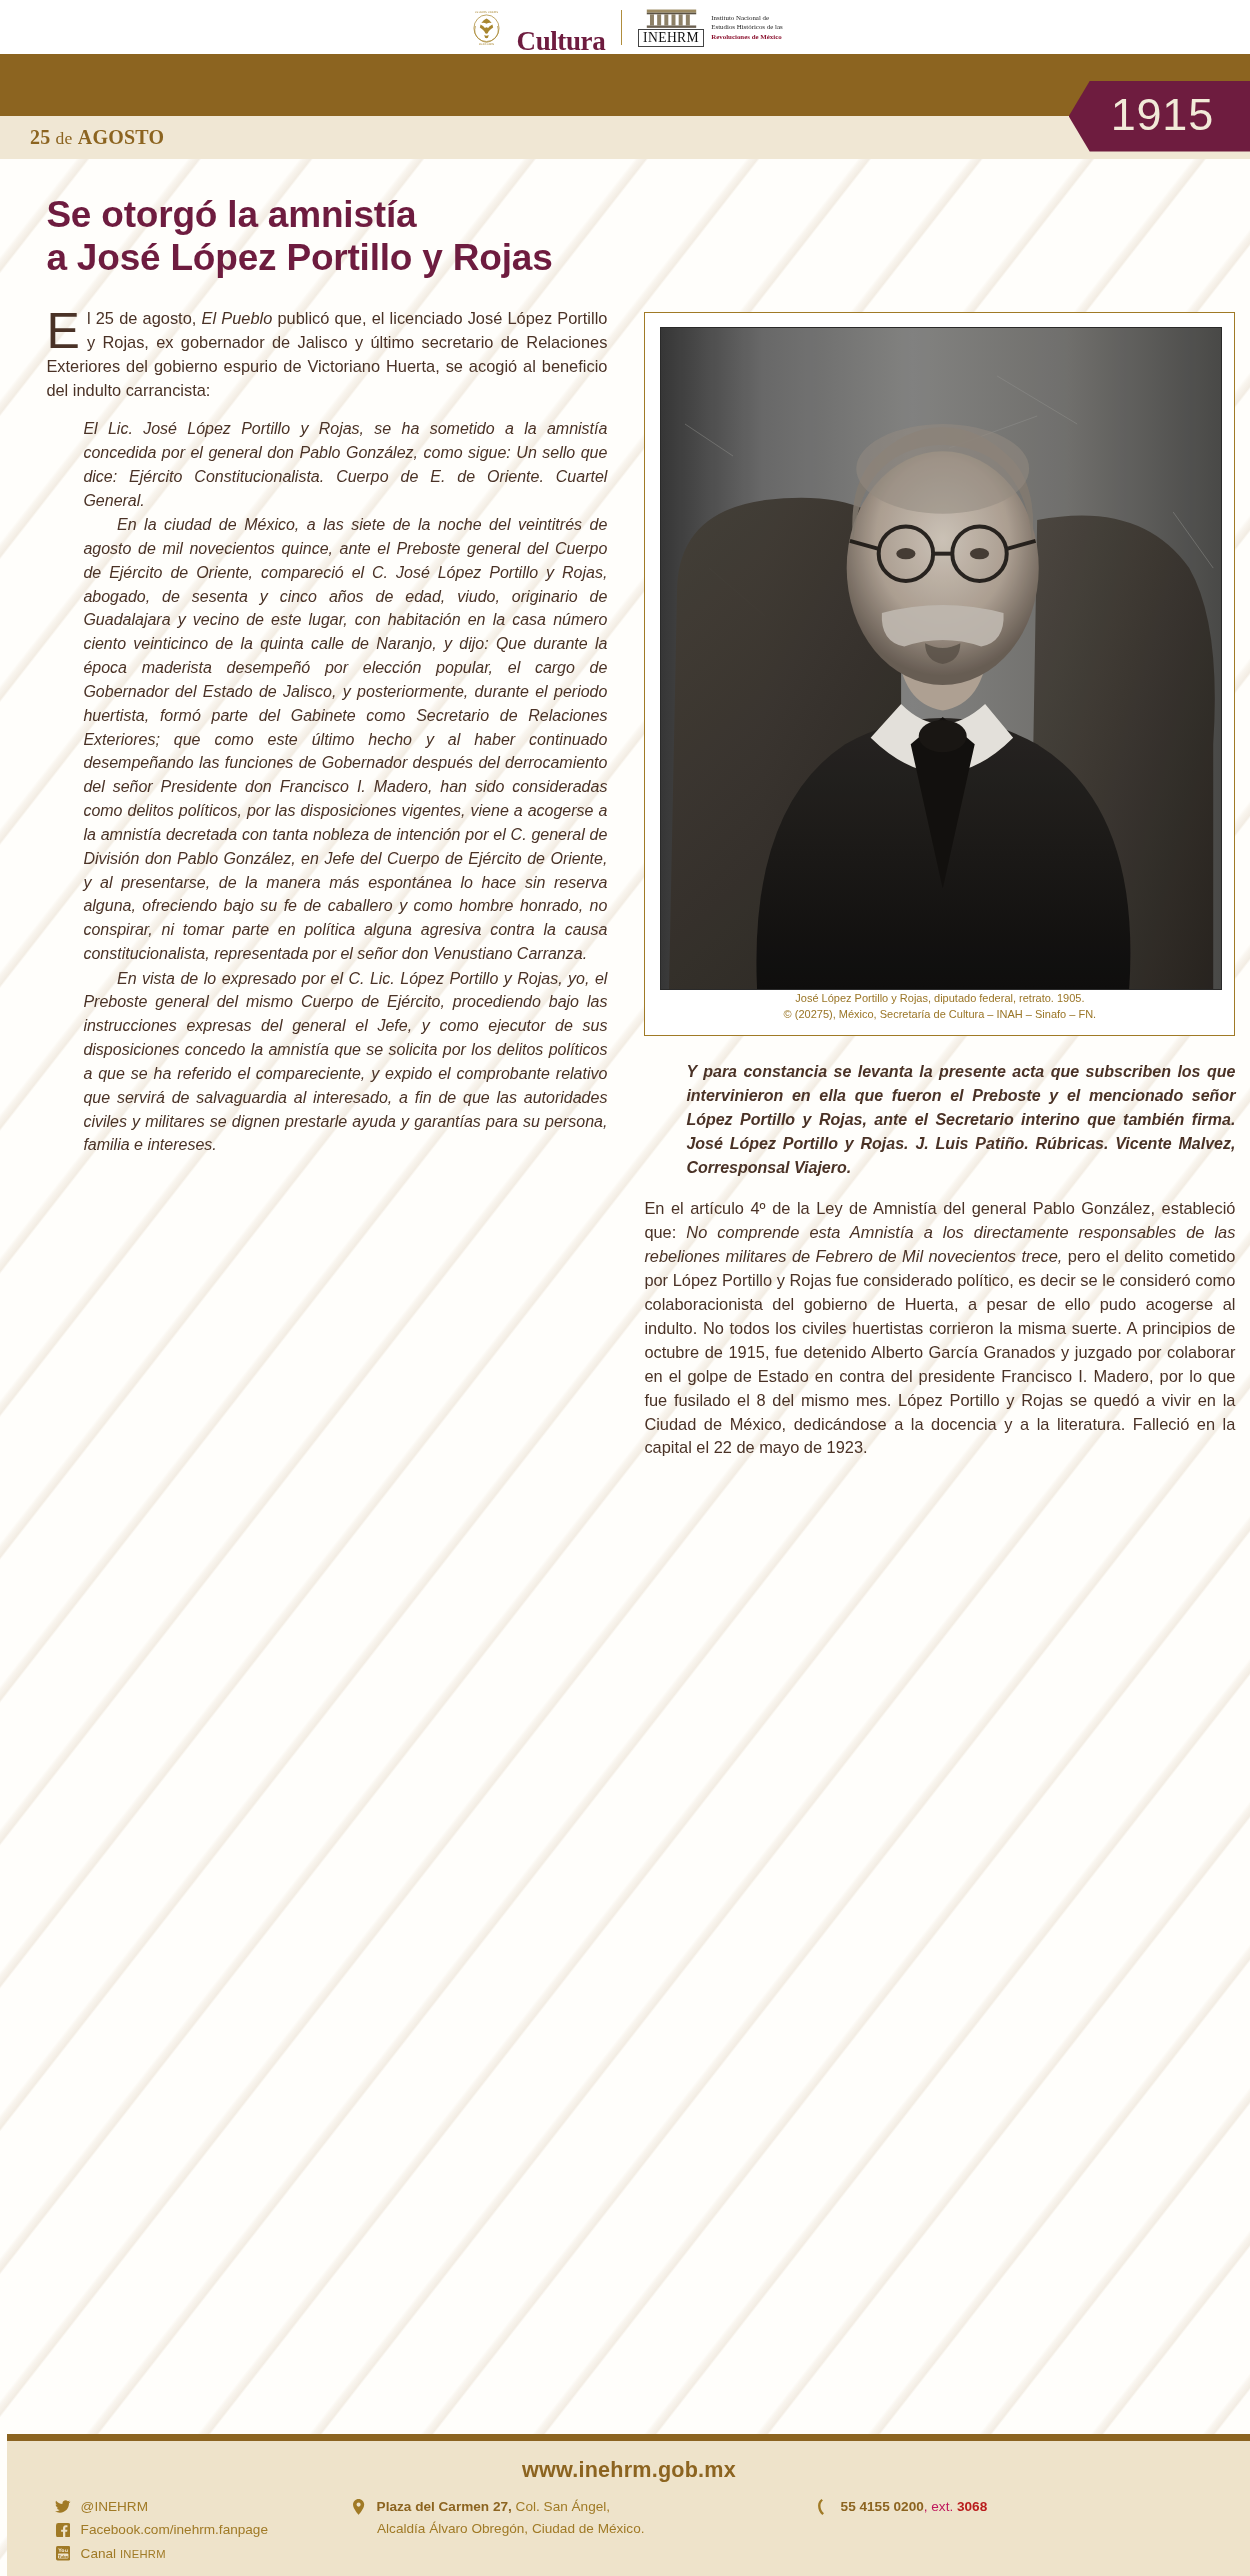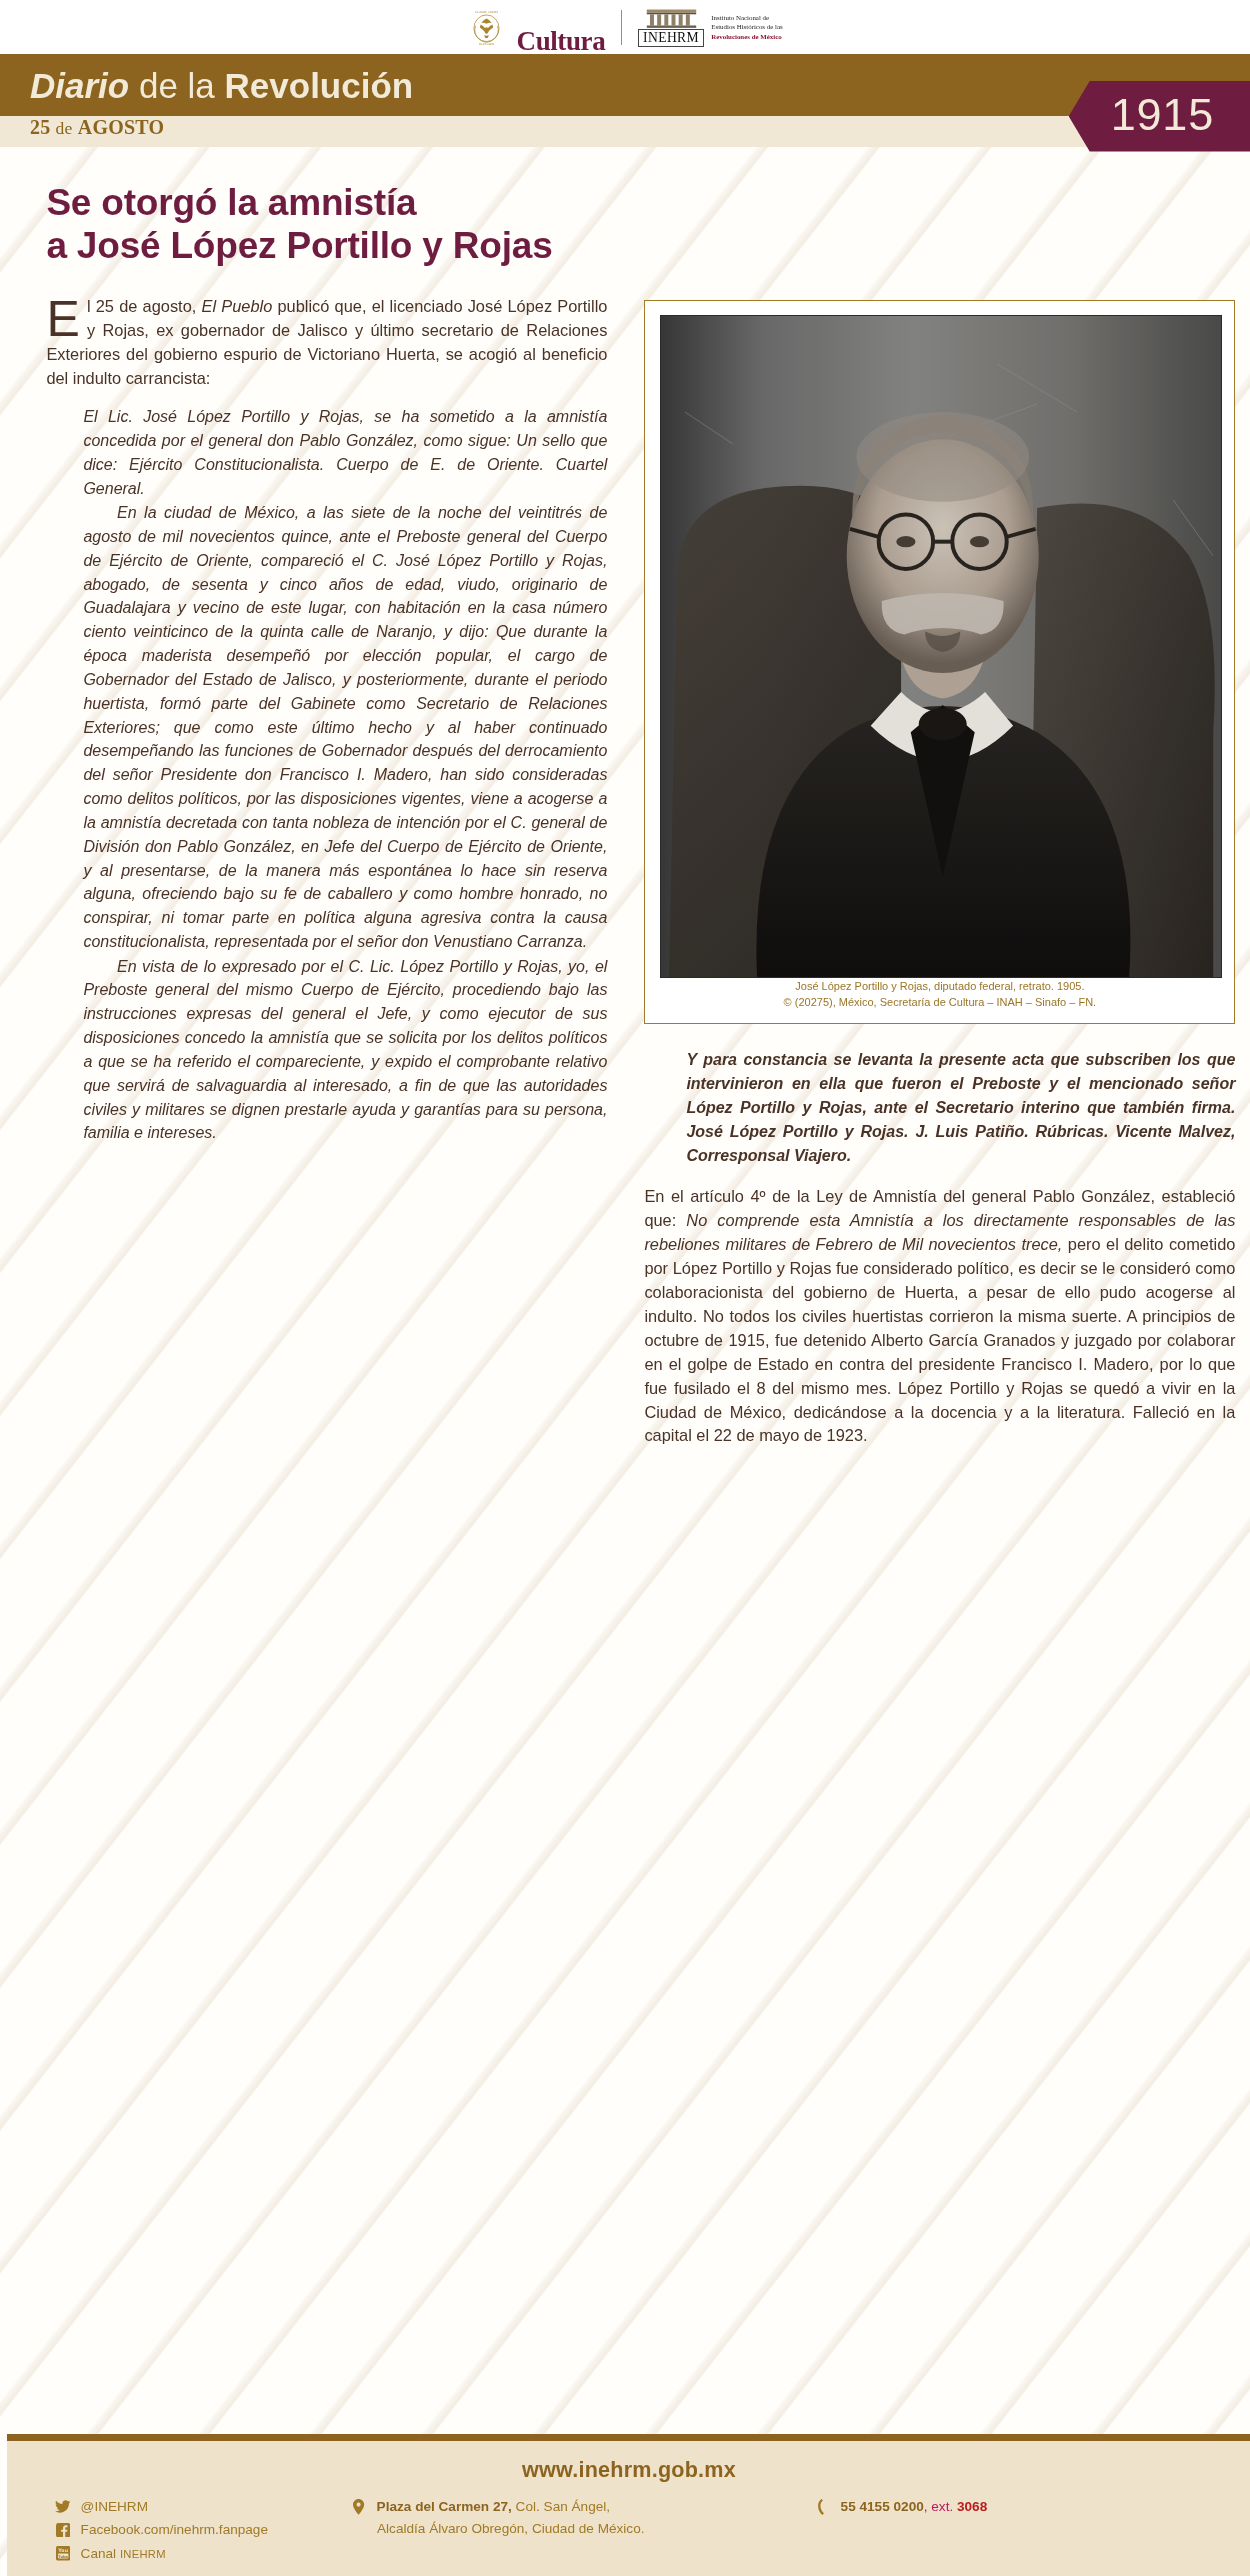--- a/index.html
+++ b/index.html
@@ -106,24 +106,24 @@
     line-height:1;
     padding:11.2px 37px 14.4px 42px;
     clip-path:polygon(21px 0, 100% 0, 100% 100%, 21px 100%, 0 50%);
     z-index:6;
     letter-spacing:0.8px;
   }
 
   
   .datestrip{
     position:relative;
-    height:31px;
+    height:43px;
     background:#F0E7D4;
     display:flex;
-    align-items:flex-start;
+    align-items:center;
   }
   .datestrip .dtxt{
     margin-left:30px;
     font-family:"Liberation Serif", serif;
     color:#8C6420;
     font-size:20px;
     letter-spacing:0.2px;
   }
   .datestrip .dtxt .num{font-weight:bold;}
   .datestrip .dtxt .de{font-weight:normal;font-size:17.6px;}
@@ -294,23 +294,20 @@
       </div>
       <div class="inehrm-lines">
         <div>Instituto Nacional de</div>
         <div>Estudios Históricos de las</div>
         <div class="rev">Revoluciones de México</div>
       </div>
     </div>
   </div>
 
   <div class="masthead">
-    <div class="masthead-title">
-      <span class="it">Diario</span><span class="lt"> de la </span><span class="bd">Revolución</span>
-    </div>
     <div class="year-badge">1915</div>
   </div>
 
   <div class="datestrip">
     <div class="dtxt">
       <span class="num">25</span>
       <span class="de">de</span>
       <span class="mon">AGOSTO</span>
     </div>
   </div>

